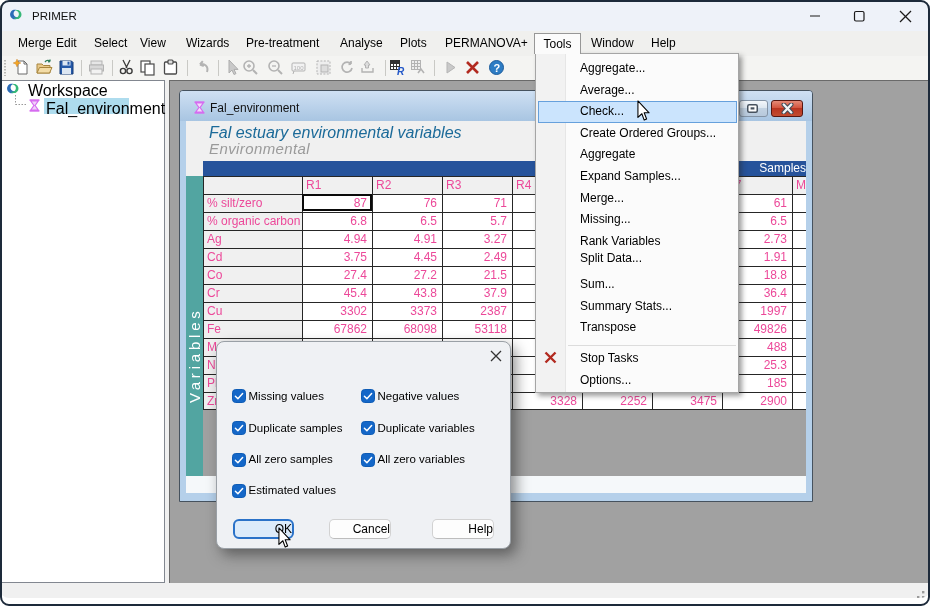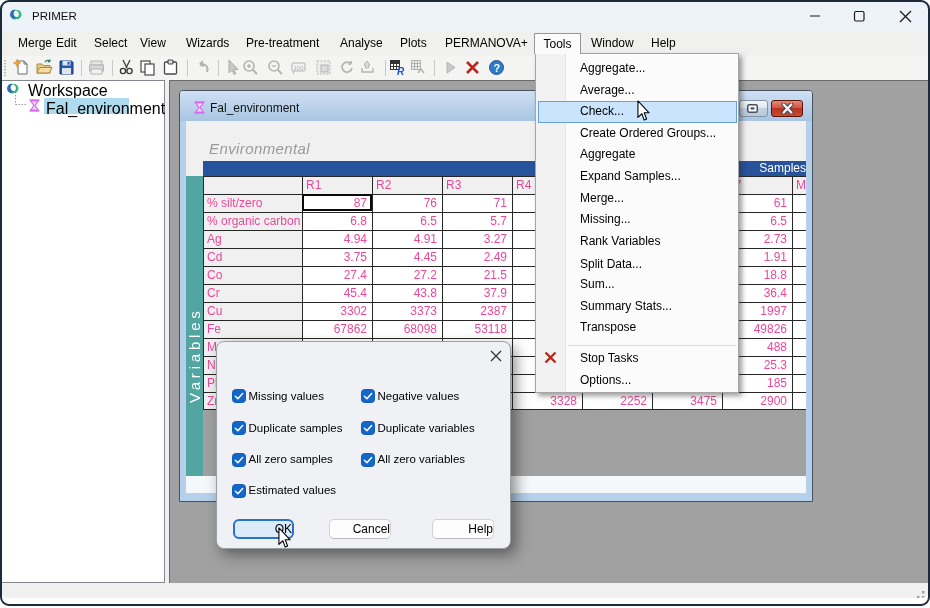--- a/index.html
+++ b/index.html
@@ -226,20 +226,21 @@
     <rect x="3.6" y="3.3" width="3.8" height="2.2" fill="#47525f"></rect>
   </svg>
   <div class="abs" style="left:771px;top:100px;width:32px;height:17px;border:1px solid #571610;border-radius:3px;background:linear-gradient(#e58a77 0%,#d4553f 45%,#b93420 50%,#c24c30 100%);box-sizing:border-box;"></div>
   <svg class="abs" style="left:781px;top:103px" width="13" height="11" viewBox="0 0 13 11">
     <path d="M2.7 1.5 L10.3 9.5 M10.3 1.5 L2.7 9.5" stroke="#424c58" stroke-width="4.4" stroke-linecap="round"></path>
     <path d="M2.7 1.5 L10.3 9.5 M10.3 1.5 L2.7 9.5" stroke="#f2f4f6" stroke-width="2.3" stroke-linecap="round"></path>
   </svg>
 
   <div id="childcontent">
     <div id="infostrip"></div>
+    <div class="abs" style="left:23px;top:3px;font-size:16px;font-style:italic;color:#1b6a99;">Fal estuary environmental variables</div>
     <div class="abs" style="left:23px;top:19px;font-size:15px;font-style:italic;color:#9a9a9a;letter-spacing:0.4px;">Environmental</div>
     <div id="samplesgap"></div>
     <div id="samplesbar">Samples</div>
     <div id="tealstrip"></div>
     <div id="vartext">Variables</div>
     <div id="grid">
           <div class="hdrbg"></div>
           <div class="lblbg"></div>
           <div class="gv" style="left:0px"></div>
           <div class="gv" style="left:99px"></div>
@@ -335,21 +336,21 @@
     <div id="dditems">
           <div class="ddi" style="top:4px">Aggregate...</div>
           <div class="ddi" style="top:25.6px">Average...</div>
           <div class="ddi" style="top:47.2px">Check...</div>
           <div class="ddi" style="top:68.80000000000001px">Create Ordered Groups...</div>
           <div class="ddi" style="top:90.4px">Aggregate</div>
           <div class="ddi" style="top:112px">Expand Samples...</div>
           <div class="ddi" style="top:133.60000000000002px">Merge...</div>
           <div class="ddi" style="top:155.20000000000002px">Missing...</div>
           <div class="ddi" style="top:176.8px">Rank Variables</div>
-          <div class="ddi" style="top:200px">Split Data...</div>
+          <div class="ddi" style="top:194px">Split Data...</div>
           <div class="ddi" style="top:220px">Sum...</div>
           <div class="ddi" style="top:241.60000000000002px">Summary Stats...</div>
           <div class="ddi" style="top:263.20000000000005px">Transpose</div>
           <div class="ddi" style="top:294px">Stop Tasks</div>
           <div class="ddi" style="top:315.6px">Options...</div>
         </div>
     <svg class="abs" style="left:8px;top:297px" width="13" height="13" viewBox="0 0 13 13">
       <path d="M1.5 1.5 L11.5 11.5 M11.5 1.5 L1.5 11.5" stroke="#b22a20" stroke-width="2.4"></path>
     </svg>
   </div>

